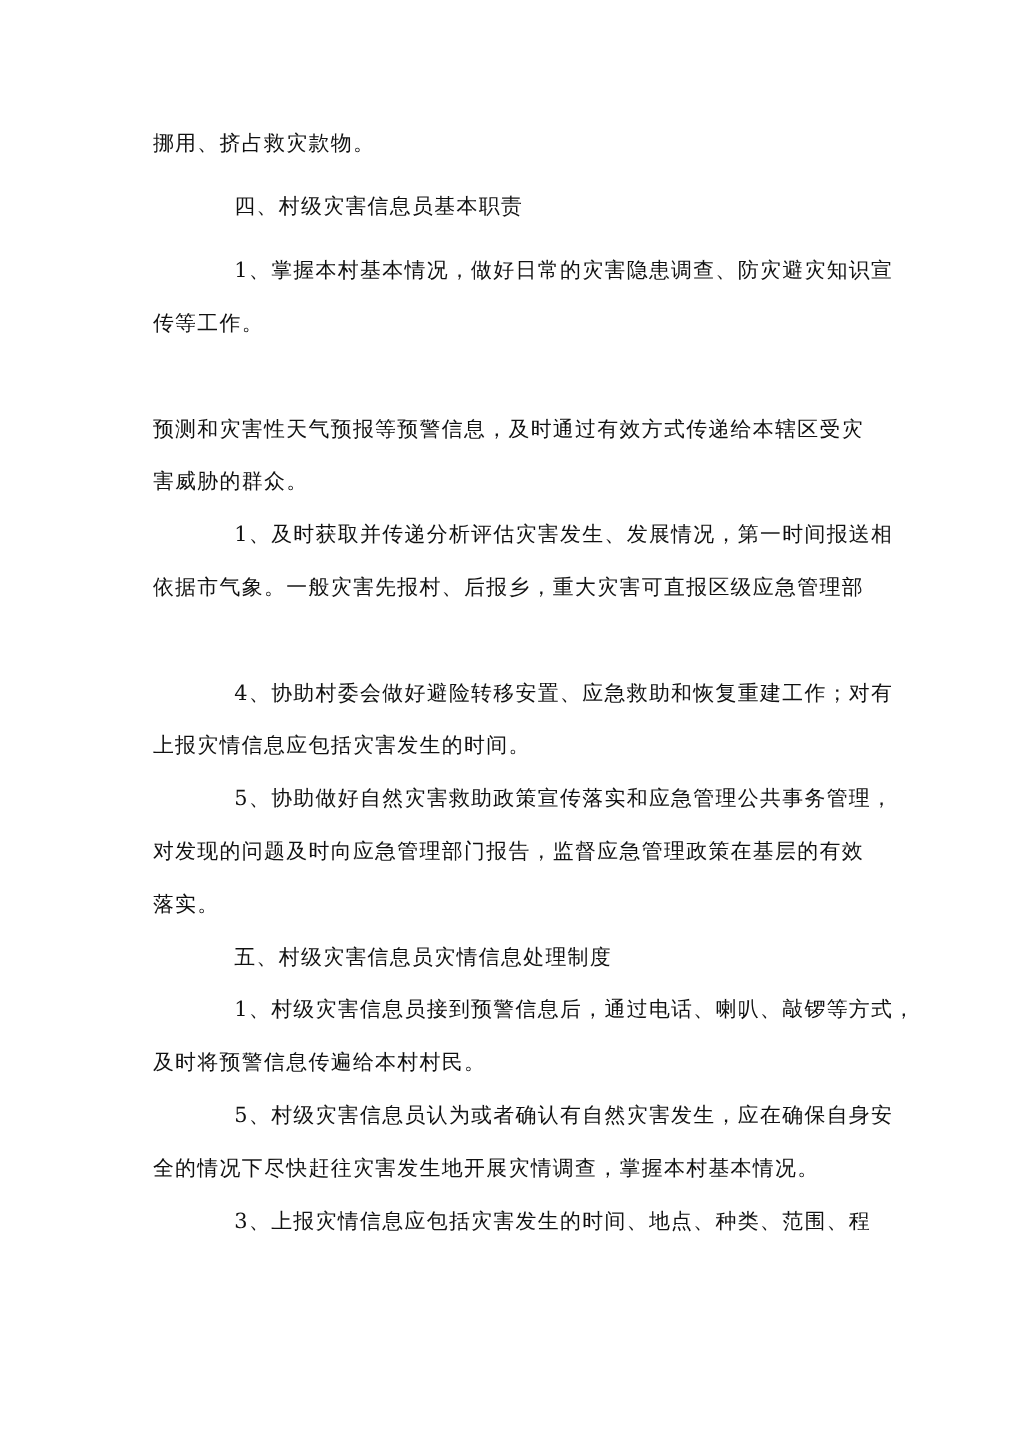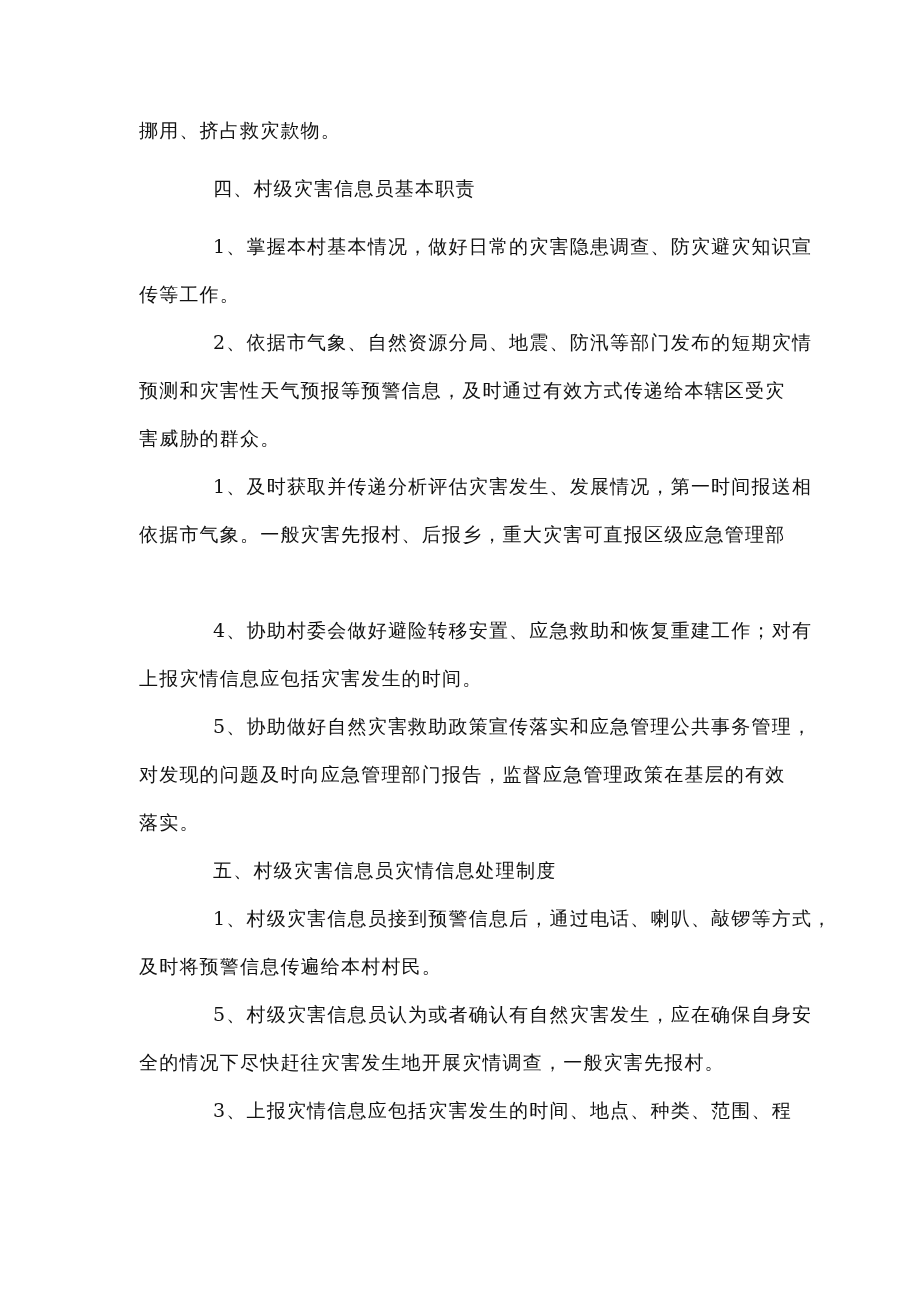--- a/index.html
+++ b/index.html
@@ -21,29 +21,28 @@
   .indent { left: 180px; margin-left: 32px; }
 </style>
 </head>
 <body>
 
 <div class="page">
   <div class="line" style="top:118px">挪用、挤占救灾款物。</div>
   <div class="line indent" style="top:176px">四、村级灾害信息员基本职责</div>
   <div class="line indent" style="top:234px">1、掌握本村基本情况，做好日常的灾害隐患调查、防灾避灾知识宣</div>
   <div class="line" style="top:282px">传等工作。</div>
-  <div class="line indent" style="top:330px">2、依据市气象、自然资源分局、地震、防汛等部门发布的短期灾情</div>
   <div class="line" style="top:426px">害威胁的群众。</div>
   <div class="line" style="top:378px">预测和灾害性天气预报等预警信息，及时通过有效方式传递给本辖区受灾</div>
   <div class="line indent" style="top:474px">1、及时获取并传递分析评估灾害发生、发展情况，第一时间报送相</div>
   <div class="line" style="top:522px">依据市气象。一般灾害先报村、后报乡，重大灾害可直报区级应急管理部</div>
   <div class="line indent" style="top:618px">4、协助村委会做好避险转移安置、应急救助和恢复重建工作；对有</div>
   <div class="line" style="top:666px">上报灾情信息应包括灾害发生的时间。</div>
   <div class="line indent" style="top:714px">5、协助做好自然灾害救助政策宣传落实和应急管理公共事务管理，</div>
   <div class="line" style="top:810px">落实。</div>
   <div class="line" style="top:762px">对发现的问题及时向应急管理部门报告，监督应急管理政策在基层的有效</div>
   <div class="line indent" style="top:858px">五、村级灾害信息员灾情信息处理制度</div>
   <div class="line indent" style="top:906px">1、村级灾害信息员接到预警信息后，通过电话、喇叭、敲锣等方式，</div>
   <div class="line" style="top:954px">及时将预警信息传遍给本村村民。</div>
   <div class="line indent" style="top:1002px">5、村级灾害信息员认为或者确认有自然灾害发生，应在确保自身安</div>
-  <div class="line" style="top:1050px">全的情况下尽快赶往灾害发生地开展灾情调查，一般灾害先报村。</div>
+  <div class="line" style="top:1050px">全的情况下尽快赶往灾害发生地开展灾情调查，掌握本村基本情况。</div>
   <div class="line indent" style="top:1098px">3、上报灾情信息应包括灾害发生的时间、地点、种类、范围、程</div>
 </div>
 
 </body></html>

